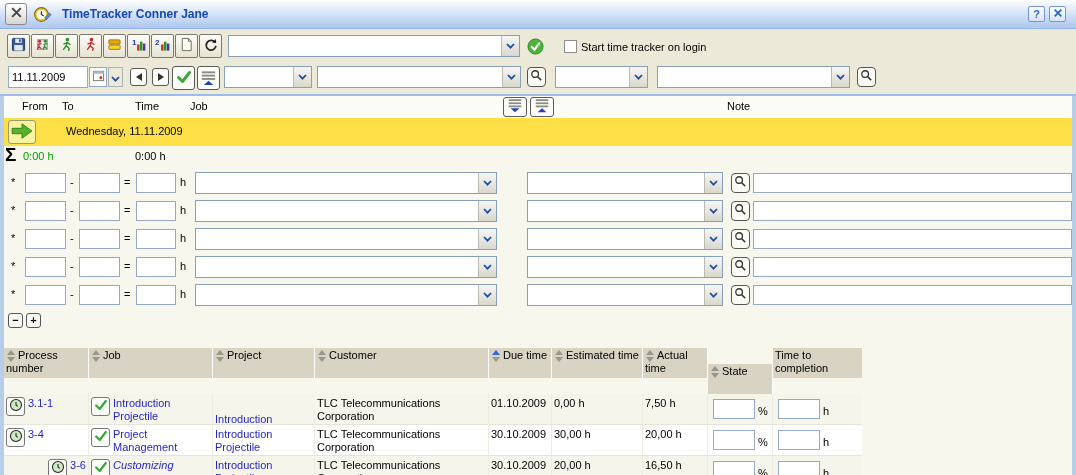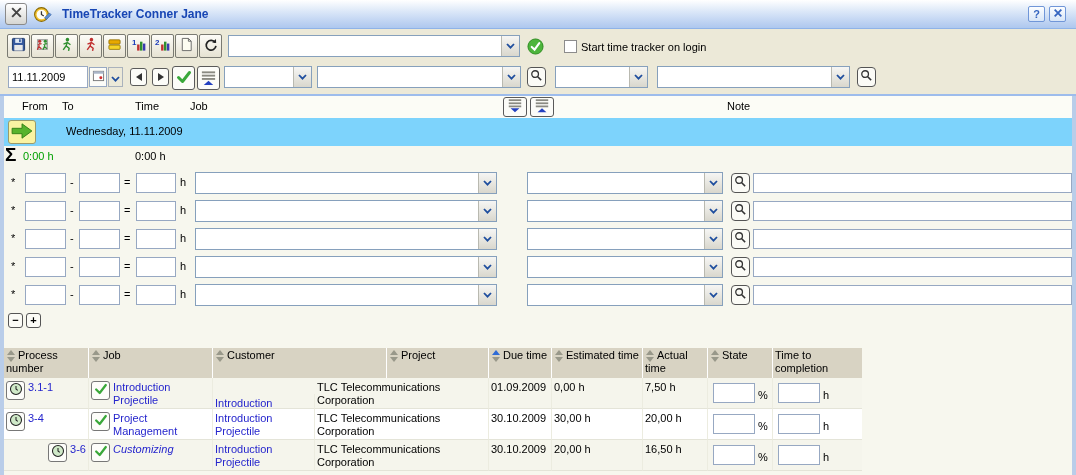--- a/index.html
+++ b/index.html
@@ -31,21 +31,21 @@
   .mag-btn{position:absolute;top:67px;width:19px;height:20px;display:flex;align-items:center;justify-content:center;
     background:#fbfbf6;border:1px solid #555;border-radius:4px;padding:0;cursor:pointer;}
   .txt{position:absolute;border:1px solid #97a8c2;background:#fff;box-sizing:border-box;height:20px;
     font-family:inherit;font-size:11px;padding:1px 3px;}
   
   #sep-blue{position:absolute;left:0;top:94px;width:1076px;height:2px;background:#9dbcec;}
   .side-strip{position:absolute;top:96px;width:4px;height:379px;background:#b9cde9;}
   
   #col-header-bg{position:absolute;left:4px;top:96px;width:1068px;height:22px;background:#fcfcf6;}
   .col-label{position:absolute;top:100px;color:#000;}
-  #day-row{position:absolute;left:4px;top:118px;width:1068px;height:28px;background:#7dd3fc;}
+  #day-row{position:absolute;left:4px;top:118px;width:1068px;height:28px;background:#fde047;}
   #sum-row{position:absolute;left:4px;top:146px;width:1068px;height:23px;}
   .row-entry{position:absolute;left:0;width:1076px;height:28px;}
   .star{position:absolute;left:11px;top:6px;}
   .sep-glyph{position:absolute;top:6px;}
   .sort-svg{display:block;}
   
   .pm-btn{position:absolute;top:313px;width:15px;height:15px;display:flex;align-items:center;justify-content:center;
     background:#fbfbf6;border:1px solid #555;border-radius:3px;font-size:11px;font-weight:bold;padding:0;line-height:1;cursor:pointer;}
   
   #grid{position:absolute;left:4px;top:348px;width:858px;}
@@ -514,26 +514,26 @@
     <input class="txt" style="left: 753px; top: 3px; width: 319px;" value="">
   </div>
 
   <button class="pm-btn" style="left:8px;">−</button>
   <button class="pm-btn" style="left:26px;">+</button>
 
   <div id="grid">
     <div class="ghead">
       <div class="gh" style="width:85px;"><span class="gsort"><i class="t up"></i><i class="t dn"></i></span><span>Process number</span></div>
       <div class="gh" style="width:124px;"><span class="gsort"><i class="t up"></i><i class="t dn"></i></span><span>Job</span></div>
+      <div class="gh" style="width:102px;"><span class="gsort"><i class="t up"></i><i class="t dn"></i></span><span>Project</span></div>
       <div class="gh" style="width:174px;"><span class="gsort"><i class="t up"></i><i class="t dn"></i></span><span>Customer</span></div>
-      <div class="gh" style="width:102px;"><span class="gsort"><i class="t up"></i><i class="t dn"></i></span><span>Project</span></div>
       <div class="gh" style="width:63px;"><span class="gsort"><i class="t up active"></i><i class="t dn"></i></span><span>Due time</span></div>
       <div class="gh" style="width:91px;"><span class="gsort"><i class="t up"></i><i class="t dn"></i></span><span>Estimated time</span></div>
       <div class="gh" style="width:65px;"><span class="gsort"><i class="t up"></i><i class="t dn"></i></span><span>Actual time</span></div>
-      <div class="gh" style="width:65px;"><span class="gsort"><i class="t up"></i><i class="t dn"></i></span><span>State</span></div>
+      <div class="gh" style="width:65px;margin-top:16px;"><span class="gsort"><i class="t up"></i><i class="t dn"></i></span><span>State</span></div>
       <div class="gh" style="width:89px;border-right:none;"><span>Time to completion</span></div>
     </div>
 
     <div class="grow" style="background:#f5f5ec;">
       <div class="gc" style="width:85px;">
         <button class="iconbtn">
             <span><svg width="14" height="14" viewBox="0 0 16 16">
                 <circle cx="8" cy="8" r="6.3" fill="#cfe9c8" stroke="#222" stroke-width="1.2"></circle>
                 <path d="M8 4.5 V8 L10 9.5" stroke="#222" stroke-width="1.2" fill="none"></path>
               </svg></span>
@@ -541,21 +541,21 @@
       </div>
       <div class="gc" style="width:124px;">
         <button class="iconbtn">
             <span><svg width="14" height="14" viewBox="0 0 16 16">
                 <path d="M2.5 8.5 L6.5 12.5 L13.5 3.5" fill="none" stroke="#3aa83a" stroke-width="2.6" stroke-linecap="round" stroke-linejoin="round"></path>
               </svg></span>
           </button><a class="glink cellwrap">Introduction Projectile</a>
       </div>
       <div class="gc" style="width:102px;margin-top:16px;"><a class="glink">Introduction Accounting</a></div>
       <div class="gc" style="width:174px;"><span>TLC Telecommunications Corporation</span></div>
-      <div class="gc" style="width:63px;"><span>01.09.2009</span></div>
+      <div class="gc" style="width:63px;"><span>01.10.2009</span></div>
       <div class="gc" style="width:91px;"><span>0,00 h</span></div>
       <div class="gc" style="width:65px;"><span>7,50 h</span></div>
       <div class="gc" style="width:65px;"><input class="gin" value="" style=""><span class="unit">%</span></div>
       <div class="gc" style="width:89px;border-right:none;"><input class="gin" value="" style=""><span class="unit">h</span></div>
     </div>
 
     <div class="grow" style="background:#ffffff;">
       <div class="gc" style="width:85px;">
         <button class="iconbtn">
             <span><svg width="14" height="14" viewBox="0 0 16 16">

